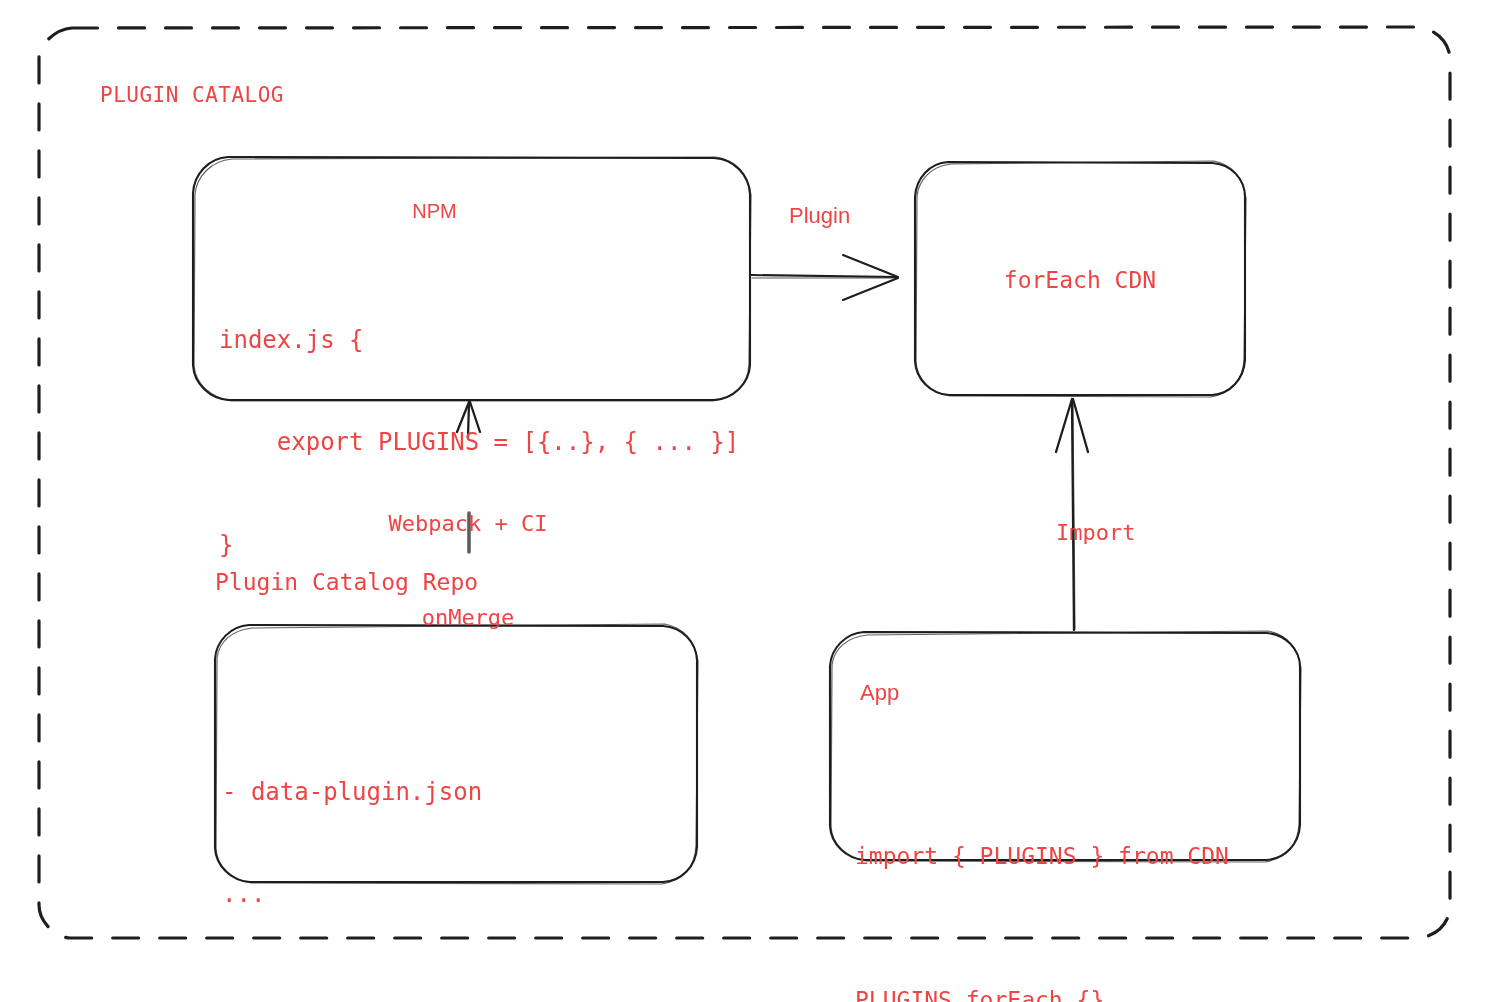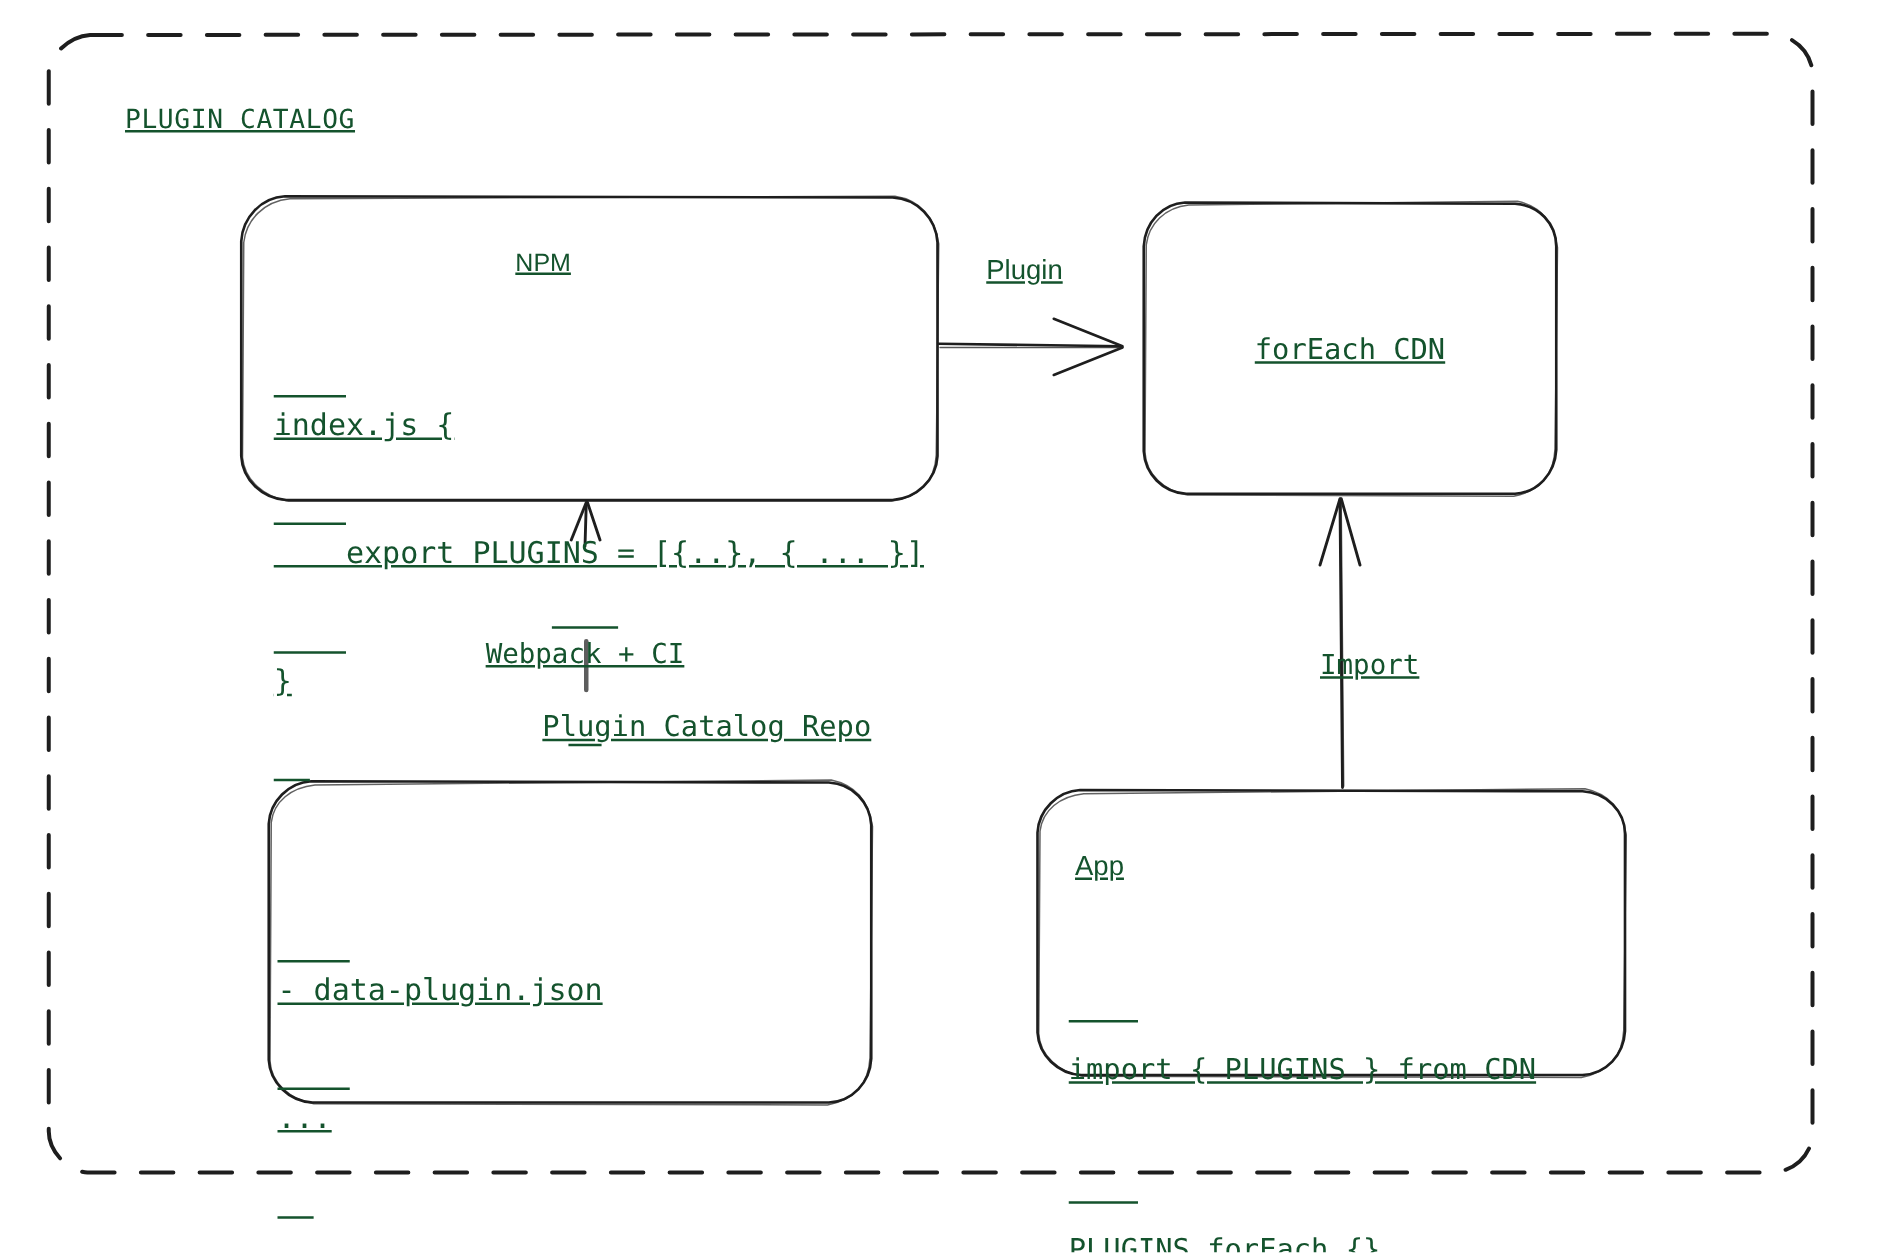--- a/index.html
+++ b/index.html
@@ -19,24 +19,23 @@
   }
   #sketch {
     position: absolute;
     top: 0;
     left: 0;
     width: 1506px;
     height: 1002px;
   }
   .lbl {
     position: absolute;
-    color: #14532d;
+    color: #ef4444;
     white-space: pre;
     line-height: 1.32;
-    text-decoration: underline;
   }
   .mono {
     font-family: "DejaVu Sans Mono", monospace;
   }
   .sans {
     font-family: "Liberation Sans", sans-serif;
   }
 
   
   #container-title {
@@ -85,21 +84,21 @@
     text-align: center;
     font-size: 22px;
     line-height: 1.42;
   }
 
   
   #repo-caption {
     left: 215px;
     top: 567px;
     width: 482px;
-    text-align: right;
+    text-align: left;
     font-size: 23px;
   }
   #repo-list {
     left: 222px;
     top: 707px;
     font-size: 24px;
     line-height: 1.42;
   }
 
   
@@ -212,20 +211,21 @@
     <div>    export PLUGINS = [{..}, { ... }]</div>
     <div>}</div>
   </div>
 
   <div class="lbl mono" id="cdn-title">forEach CDN</div>
 
   <div class="lbl sans" id="cache-label">Plugin</div>
 
   <div class="lbl mono" id="webpack-label">
     <div>Webpack + CI</div>
+    <div>onMerge</div>
   </div>
 
   <div class="lbl mono" id="repo-caption">Plugin Catalog Repo</div>
   <div class="lbl mono" id="repo-list">
     <div>- data-plugin.json</div>
     <div>...</div>
   </div>
 
   <div class="lbl mono" id="import-label">Import</div>
 

